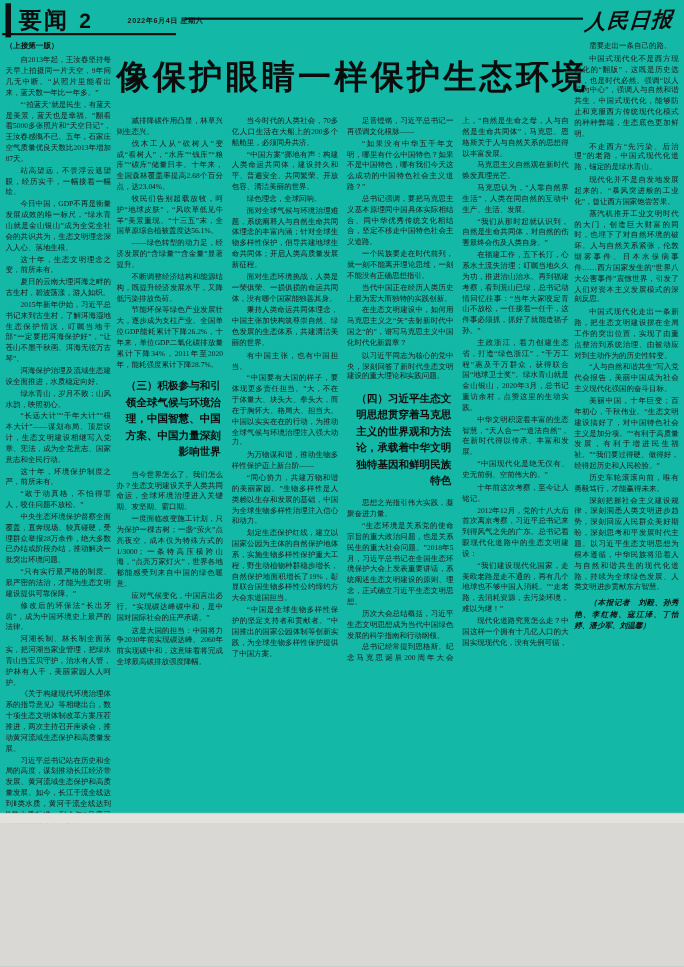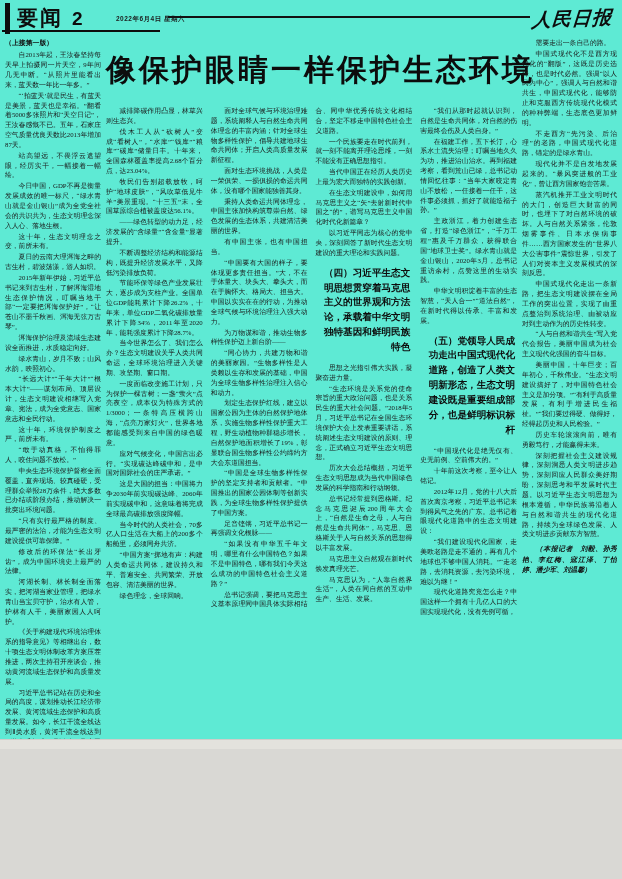--- a/index.html
+++ b/index.html
@@ -1,17 +1,17 @@
 <!DOCTYPE html>
 <html><head>
 <meta charset="utf-8">
 <style>
   html,body{margin:0;padding:0;}
   body{background:#d9d8d4;font-family:"Liberation Serif",serif;}
-  .page{position:relative;width:622px;height:749px;background:#5eead4;overflow:hidden;box-shadow:0 0 4px rgba(0,0,0,.4);}
+  .page{position:relative;width:622px;height:749px;background:#14b8a6;overflow:hidden;box-shadow:0 0 4px rgba(0,0,0,.4);}
   .page-bottom-edge{position:absolute;left:0;right:0;bottom:0;height:9px;background:#e3e2dd;border-top:1px solid #cfceca;}
   
   .hdr{position:absolute;left:0;top:0;width:100%;height:36px;}
   .section-box{position:absolute;left:5px;top:3px;border-left:5px solid #0d0d0d;padding:1px 10px 2px 7px;display:flex;align-items:baseline;gap:9px;}
   .section-title{font-family:"Liberation Sans",sans-serif;font-weight:900;font-size:21px;color:#0d0d0d;letter-spacing:2px;}
   .page-num{font-family:"Liberation Sans",sans-serif;font-weight:900;font-size:19px;color:#0d0d0d;}
   .section-underline{position:absolute;left:2px;top:30px;width:158px;height:2px;background:#0d0d0d;}
   .hdr-date{position:absolute;left:116px;top:15px;font-family:"Liberation Sans",sans-serif;font-weight:bold;font-size:6.5px;color:#1a1a1a;letter-spacing:.5px;}
   .hdr-rule{position:absolute;left:168px;top:16px;width:362px;height:2px;background:#121212;}
   .masthead{position:absolute;right:10px;top:6px;font-family:"Liberation Serif",serif;font-weight:bold;font-style:italic;font-size:19px;letter-spacing:1px;color:#0d0d0d;transform:skewX(-6deg) rotate(-2deg);}
@@ -70,20 +70,21 @@
 
   <div class="main-area">
     <div class="headline">像保护眼睛一样保护生态环境</div>
     <div class="main-flow">
         <p class="para">减排降碳作用凸显，林草兴则生态兴。</p>
         <p class="para">伐木工人从“砍树人”变成“看树人”，“水库”“钱库”“粮库”“碳库”储量日丰。十年来，全国森林覆盖率提高2.68个百分点，达23.04%。</p>
         <p class="para">牧民们告别超载放牧，呵护“地球皮肤”，“风吹草低见牛羊”美景重现。“十三五”末，全国草原综合植被盖度达56.1%。</p>
         <p class="para">——绿色转型的动力足，经济发展的“含绿量”“含金量”显著提升。</p>
         <p class="para">不断调整经济结构和能源结构，既提升经济发展水平，又降低污染排放负荷。</p>
         <p class="para">节能环保等绿色产业发展壮大，逐步成为支柱产业。全国单位GDP能耗累计下降26.2%，十年来，单位GDP二氧化碳排放量累计下降34%，2011年至2020年，能耗强度累计下降28.7%。</p>
+        <p class="subhead">（三）积极参与和引领全球气候与环境治理，中国智慧、中国方案、中国力量深刻影响世界</p>
         <p class="para">当今世界怎么了、我们怎么办？生态文明建设关乎人类共同命运，全球环境治理进入关键期、攻坚期、窗口期。</p>
         <p class="para">一度面临改变施工计划，只为保护一棵古树；一盏“萤火”点亮夜空，成本仅为特殊方式的1/3000；一条特高压横跨山海，“点亮万家灯火”，世界各地都能感受到来自中国的绿色暖意。</p>
         <p class="para">应对气候变化，中国言出必行。“实现碳达峰碳中和，是中国对国际社会的庄严承诺。”</p>
         <p class="para">这是大国的担当：中国将力争2030年前实现碳达峰、2060年前实现碳中和，这意味着将完成全球最高碳排放强度降幅。</p>
         <p class="para">当今时代的人类社会，70多亿人口生活在大船上的200多个船舱里，必须同舟共济。</p>
         <p class="para">“中国方案”掷地有声：构建人类命运共同体，建设持久和平、普遍安全、共同繁荣、开放包容、清洁美丽的世界。</p>
         <p class="para">绿色理念，全球回响。</p>
         <p class="para">面对全球气候与环境治理难题，系统阐释人与自然生命共同体理念的丰富内涵；针对全球生物多样性保护，倡导共建地球生命共同体；开启人类高质量发展新征程。</p>
         <p class="para">面对生态环境挑战，人类是一荣俱荣、一损俱损的命运共同体，没有哪个国家能独善其身。</p>
         <p class="para">秉持人类命运共同体理念，中国主张加快构筑尊崇自然、绿色发展的生态体系，共建清洁美丽的世界。</p>
@@ -104,21 +105,20 @@
         <p class="para">思想之光指引伟大实践，凝聚奋进力量。</p>
         <p class="para">“生态环境是关系党的使命宗旨的重大政治问题，也是关系民生的重大社会问题。”2018年5月，习近平总书记在全国生态环境保护大会上发表重要讲话，系统阐述生态文明建设的原则、理念，正式确立习近平生态文明思想。</p>
         <p class="para">历次大会总结概括，习近平生态文明思想成为当代中国绿色发展的科学指南和行动纲领。</p>
         <p class="para">总书记经常提到恩格斯。纪念马克思诞辰200周年大会上，“自然是生命之母，人与自然是生命共同体”，马克思、恩格斯关于人与自然关系的思想得以丰富发展。</p>
         <p class="para">马克思主义自然观在新时代焕发真理光芒。</p>
         <p class="para">马克思认为，“人靠自然界生活”，人类在同自然的互动中生产、生活、发展。</p>
         <p class="para">“我们从那时起就认识到，自然是生命共同体，对自然的伤害最终会伤及人类自身。”</p>
         <p class="para">在福建工作，五下长汀，心系水土流失治理；叮嘱当地久久为功，推进治山治水。再到福建考察，看到荒山已绿，总书记动情回忆往事：“当年大家咬定青山不放松，一任接着一任干，这件事必须抓，抓好了就能造福子孙。”</p>
         <p class="para">主政浙江，着力创建生态省，打造“绿色浙江”，“千万工程”惠及千万群众，获得联合国“地球卫士奖”。绿水青山就是金山银山，2020年3月，总书记重访余村，点赞这里的生动实践。</p>
         <p class="para">中华文明积淀着丰富的生态智慧，“天人合一”“道法自然”，在新时代得以传承、丰富和发展。</p>
-        <p class="subhead">（五）党领导人民成功走出中国式现代化道路，创造了人类文明新形态，生态文明建设既是重要组成部分，也是鲜明标识标杆</p>
         <p class="para">“中国现代化是绝无仅有、史无前例、空前伟大的。”</p>
         <p class="para">十年前这次考察，至今让人铭记。</p>
         <p class="para">2012年12月，党的十八大后首次离京考察，习近平总书记来到得风气之先的广东。总书记着眼现代化道路中的生态文明建设：</p>
         <p class="para">“我们建设现代化国家，走美欧老路是走不通的，再有几个地球也不够中国人消耗。”“走老路，去消耗资源，去污染环境，难以为继！”</p>
         <p class="para">现代化道路究竟怎么走？中国这样一个拥有十几亿人口的大国实现现代化，没有先例可循，</p>
       </div>
   </div>
 
   <div class="col col-right">
       <p class="para">需要走出一条自己的路。</p>

